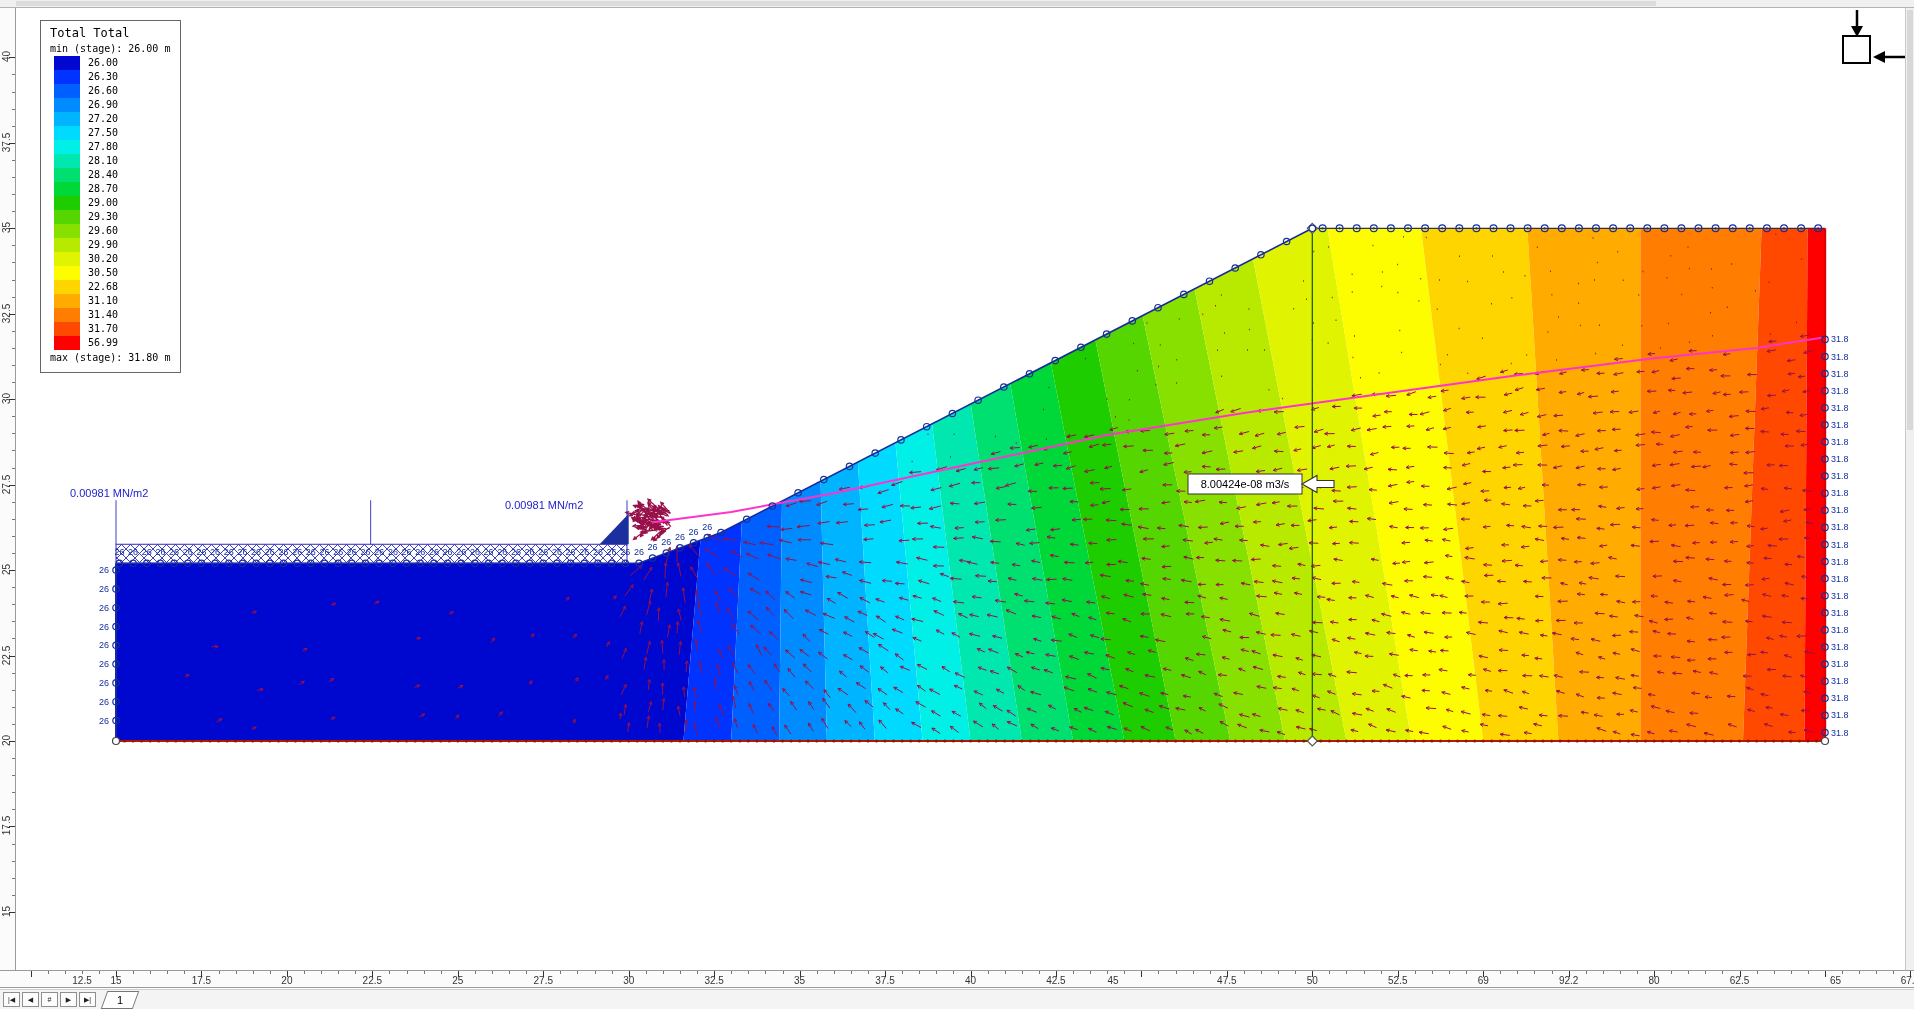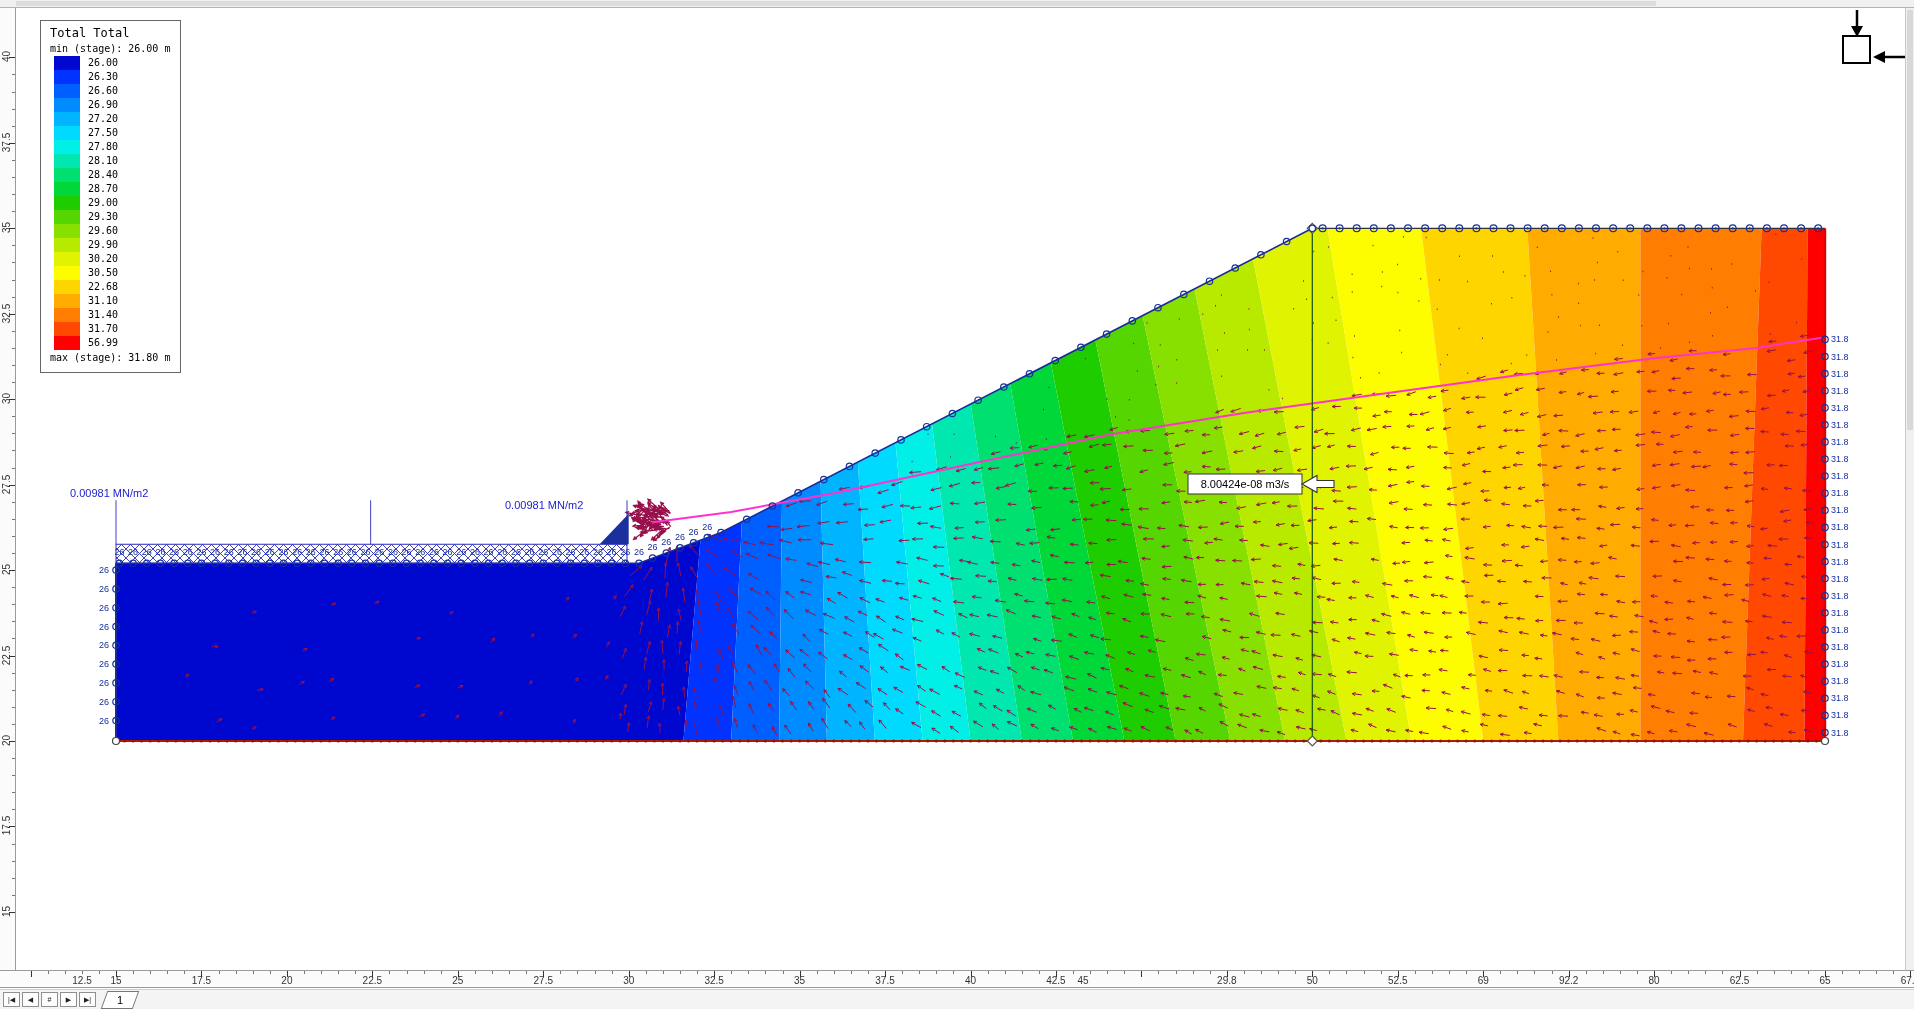--- a/index.html
+++ b/index.html
@@ -561,29 +561,29 @@
       <div class="hlab" style="left: 270.9px;">20</div>
       <div class="hlab" style="left: 356.35px;">22.5</div>
       <div class="hlab" style="left: 441.8px;">25</div>
       <div class="hlab" style="left: 527.25px;">27.5</div>
       <div class="hlab" style="left: 612.7px;">30</div>
       <div class="hlab" style="left: 698.15px;">32.5</div>
       <div class="hlab" style="left: 783.6px;">35</div>
       <div class="hlab" style="left: 869.05px;">37.5</div>
       <div class="hlab" style="left: 954.5px;">40</div>
       <div class="hlab" style="left: 1039.95px;">42.5</div>
-      <div class="hlab" style="left: 1067px;">45</div>
-      <div class="hlab" style="left: 1210.85px;">29.8</div>
+      <div class="hlab" style="left: 1097px;">45</div>
+      <div class="hlab" style="left: 1210.85px;">47.5</div>
       <div class="hlab" style="left: 1296.3px;">50</div>
       <div class="hlab" style="left: 1381.75px;">52.5</div>
       <div class="hlab" style="left: 1467.2px;">69</div>
       <div class="hlab" style="left: 1552.65px;">92.2</div>
       <div class="hlab" style="left: 1638.1px;">80</div>
       <div class="hlab" style="left: 1723.55px;">62.5</div>
-      <div class="hlab" style="left: 1809px;">65</div>
+      <div class="hlab" style="left: 1809px; text-align: right;">65</div>
       <div class="hlab" style="left: 1894.45px;">67.5</div>
     </div>
 
   <div id="legend">
     <div class="lg-title">Total Total</div>
     <div class="lg-min">min (stage): 26.00 m</div>
     <div id="legend-rows">
         <div class="lg-row">
           <span class="lg-sw" style="background: rgb(0, 7, 207);"></span>
           <span class="lg-val">26.00</span>

